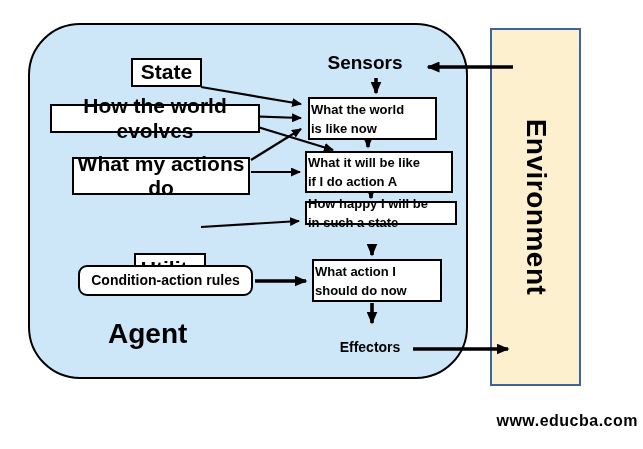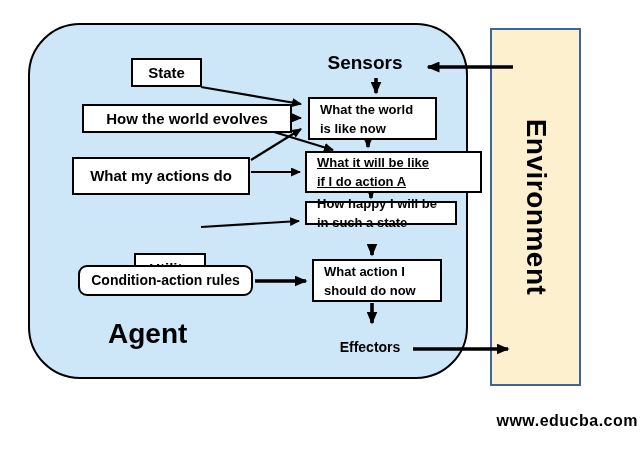--- a/index.html
+++ b/index.html
@@ -43,43 +43,43 @@
   
   .node {
     position: absolute;
     background: var(--node-fill, #fff);
     border: 2px solid var(--node-border, #000);
     box-sizing: border-box;
     display: flex;
     align-items: center;
     justify-content: center;
     font-weight: bold;
-    font-size: 15px;
+    font-size: 21px;
     text-align: center;
     line-height: 1.15;
   }
   .node.multiline {
     flex-direction: column;
     align-items: flex-start;
     justify-content: center;
     text-align: left;
-    padding-left: 10px;
+    padding-left: 1px;
     padding-right: 2px;
     font-size: 13px;
     line-height: 19px;
   }
   .node.multiline span { display: block; white-space: nowrap; }
 
   .n-state      { left: 131px; top: 58px;  width: 71px;  height: 29px; }
-  .n-evolves    { left: 50px;  top: 104px; width: 210px; height: 29px; margin-left: 32px; }
+  .n-evolves    { left: 50px;  top: 104px; width: 210px; height: 29px; }
   .n-actions    { left: 72px;  top: 157px; width: 178px; height: 38px; }
   .n-utility    { left: 134px; top: 207px; width: 72px;  height: 32px; margin-top: 46px; }
   .n-condition  { left: 78px;  top: 265px; width: 175px; height: 31px; border-radius: 9px; font-size: 14px; }
   .n-world-now  { left: 308px; top: 97px;  width: 129px; height: 43px; }
-  .n-action-a   { left: 305px; top: 151px; width: 177px; height: 42px; text-decoration: underline; }
+  .n-action-a   { left: 305px; top: 151px; width: 148px; height: 42px; }
   .n-happy      { left: 305px; top: 201px; width: 152px; height: 24px; }
   .n-action-now { left: 312px; top: 259px; width: 130px; height: 43px; }
 
   .free-label {
     position: absolute;
     font-weight: bold;
     white-space: nowrap;
   }
   .l-sensors   { left: 322px; top: 52px;  width: 86px;  font-size: 19px; text-align: center; }
   .l-effectors { left: 328px; top: 339px; width: 84px;  font-size: 14px; text-align: center; }

